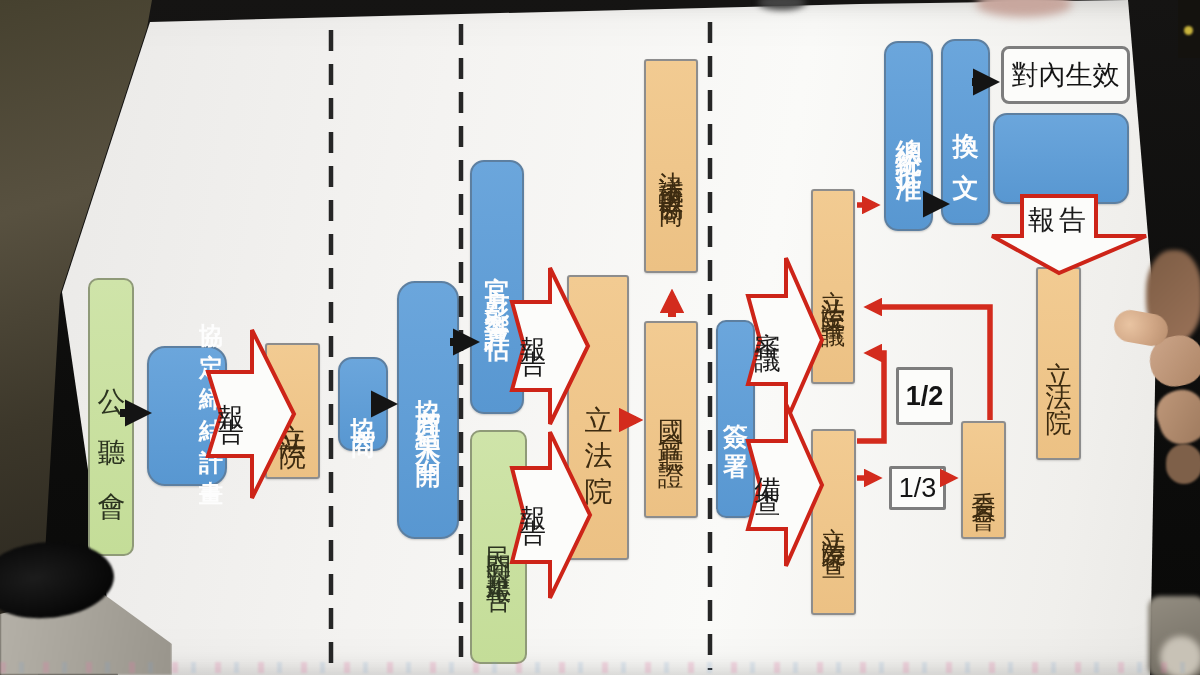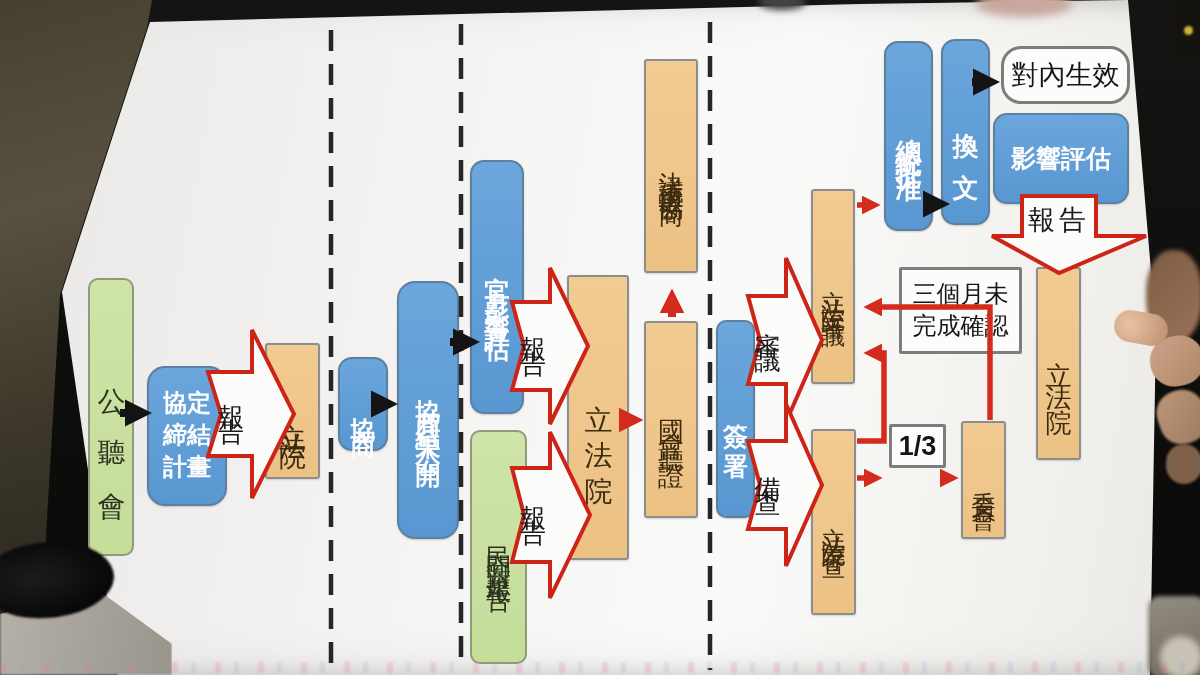--- a/index.html
+++ b/index.html
@@ -47,21 +47,21 @@
   .node>span{display:block;}
   .v>span{writing-mode:vertical-rl;text-orientation:upright;}
   .blue{background:linear-gradient(180deg,#6ba6dc 0%,#5897d1 100%);border:2px solid #5d7fa0;color:#fdfdfd;font-weight:600;border-radius:14px;box-shadow:0 1px 2px rgba(0,0,0,.18);}
   .tan{background:linear-gradient(180deg,#f2cb92 0%,#ecc184 100%);border:2px solid #8d8d8d;color:#3d2b10;border-radius:3px;box-shadow:0 1px 2px rgba(0,0,0,.15);}
   .green{background:linear-gradient(180deg,#cfe4a9 0%,#c4dd98 100%);border:2px solid #8f9a78;color:#2c3420;border-radius:10px;}
   .wbox{background:#fcfcfa;border:3px solid #7d7d7d;color:#141414;border-radius:2px;}
   .lines{line-height:1.32;}
   
   .n-hearing{left:88px;top:278px;width:46px;height:278px;font-size:28px;}
   .n-hearing>span{letter-spacing:52px;padding-top:52px;}
-  .n-plan{left:147px;top:366px;width:80px;height:140px;font-size:24px;border-radius:18px;}
+  .n-plan{left:147px;top:346px;width:80px;height:140px;font-size:24px;border-radius:18px;padding-left:48px;}
   .n-ly1{left:265px;top:343px;width:55px;height:136px;font-size:27px;}
   .n-ly1>span{letter-spacing:9px;padding-top:9px;}
   .n-nego{left:338px;top:357px;width:50px;height:94px;font-size:25px;}
   .n-nego>span{letter-spacing:16px;padding-top:16px;}
   .n-results{left:397px;top:281px;width:62px;height:258px;font-size:25px;border-radius:18px;}
   .n-results>span{letter-spacing:13px;padding-top:13px;}
   .n-official{left:470px;top:160px;width:54px;height:254px;font-size:25px;}
   .n-official>span{letter-spacing:12px;padding-top:12px;}
   .n-civil{left:470px;top:430px;width:57px;height:234px;font-size:25px;}
   .n-civil>span{letter-spacing:8px;padding-top:8px;}
@@ -71,31 +71,31 @@
   .n-congress>span{letter-spacing:14px;padding-top:14px;}
   .n-restart{left:644px;top:59px;width:54px;height:214px;font-size:25px;}
   .n-restart>span{letter-spacing:6px;padding-top:6px;}
   .n-sign{left:716px;top:320px;width:39px;height:198px;font-size:25px;border-radius:10px;}
   .n-sign>span{letter-spacing:30px;padding-top:30px;}
   .n-lydel{left:811px;top:189px;width:44px;height:195px;font-size:24px;}
   .n-lydel>span{letter-spacing:8px;padding-top:8px;}
   .n-lyfile{left:811px;top:429px;width:45px;height:186px;font-size:24px;}
   .n-lyfile>span{letter-spacing:7px;padding-top:7px;}
   .n-half{left:896px;top:367px;width:57px;height:58px;font-size:27px;font-weight:700;font-family:"Liberation Sans","DejaVu Sans",sans-serif;}
-  .n-third{left:889px;top:424px;width:57px;height:44px;font-size:27px;font-weight:700;font-family:"Liberation Sans","DejaVu Sans",sans-serif;}
+  .n-third{left:889px;top:466px;width:57px;height:44px;font-size:27px;font-weight:400;font-family:"Liberation Sans","DejaVu Sans",sans-serif;}
   .n-comm{left:961px;top:421px;width:45px;height:118px;font-size:24px;}
   .n-comm>span{letter-spacing:8px;padding-top:8px;}
   .n-3mo{left:899px;top:267px;width:123px;height:87px;font-size:24px;}
   .n-ly3{left:1036px;top:267px;width:45px;height:193px;font-size:26px;}
   .n-ly3>span{letter-spacing:24px;padding-top:24px;}
   .n-pres{left:884px;top:41px;width:49px;height:190px;font-size:26px;}
   .n-pres>span{letter-spacing:12px;padding-top:12px;}
   .n-exch{left:941px;top:39px;width:49px;height:186px;font-size:26px;}
   .n-exch>span{letter-spacing:40px;padding-top:40px;}
-  .n-effect{left:1001px;top:46px;width:129px;height:58px;font-size:27px;border-radius:20px;}
+  .n-effect{left:1001px;top:46px;width:129px;height:58px;font-size:27px;border-radius:8px;}
   .n-10yr{left:993px;top:113px;width:136px;height:91px;font-size:25px;border-radius:14px;}
   
   .lbl{position:absolute;z-index:4;color:#1a1a1a;display:flex;align-items:flex-start;justify-content:center;font-size:26px;}
   .lbl>span{writing-mode:vertical-rl;text-orientation:upright;letter-spacing:14px;padding-top:14px;}
   .l-r1{left:213px;top:369px;width:36px;height:92px;}
   .l-r2{left:516px;top:301px;width:34px;height:92px;}
   .l-r3{left:516px;top:470px;width:34px;height:92px;}
   .l-shen{left:751px;top:297px;width:33px;height:90px;}
   .l-bei{left:751px;top:442px;width:33px;height:90px;}
   .l-r6{left:1022px;top:202px;width:74px;height:34px;font-size:27px;}
@@ -204,49 +204,45 @@
     </div>
   <div class="node blue v n-sign">
       <span>簽署</span>
     </div>
   <div class="node tan v n-lydel">
       <span>立法院審議</span>
     </div>
   <div class="node tan v n-lyfile">
       <span>立法院存查</span>
     </div>
+  <div class="node wbox n-half">
+      <span>1/2</span>
+    </div>
   <div class="node wbox n-third">
       <span>1/3</span>
     </div>
   <div class="node tan v n-comm">
       <span>委員會</span>
     </div>
-  <div class="node wbox n-3mo">
+  <div class="node tan v n-ly3">
+      <span>立法院</span>
+    </div>
+  <div class="node blue v n-pres">
+      <span>總統批准</span>
+    </div>
+  <div class="node blue v n-exch">
+      <span>換文</span>
+    </div>
+  <div class="node wbox n-effect">
+      <span>對內生效</span>
+    </div>
+  <div class="node blue n-10yr">
     <span class="lines">
-      <div>三個月未</div>
-      <div>完成確認</div>
     </span>
   </div>
-  <div class="node tan v n-ly3">
-      <span>立法院</span>
-    </div>
-  <div class="node blue v n-pres">
-      <span>總統批准</span>
-    </div>
-  <div class="node blue v n-exch">
-      <span>換文</span>
-    </div>
-  <div class="node wbox n-effect">
-      <span>對內生效</span>
-    </div>
-  <div class="node blue n-10yr">
-    <span class="lines">
-      <div>影響評估</div>
-    </span>
-  </div>
 
   <div class="lbl l-r1">
       <span>報告</span>
     </div>
   <div class="lbl l-r2">
       <span>報告</span>
     </div>
   <div class="lbl l-r3">
       <span>報告</span>
     </div>

